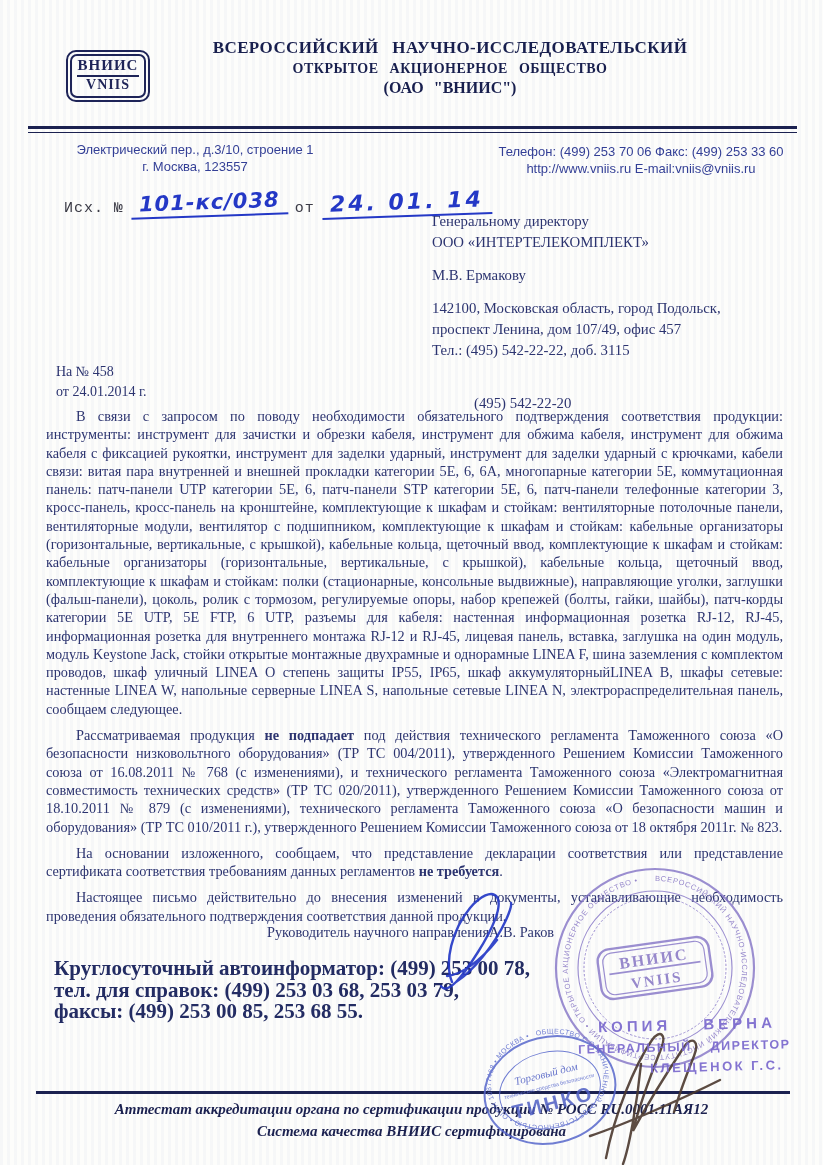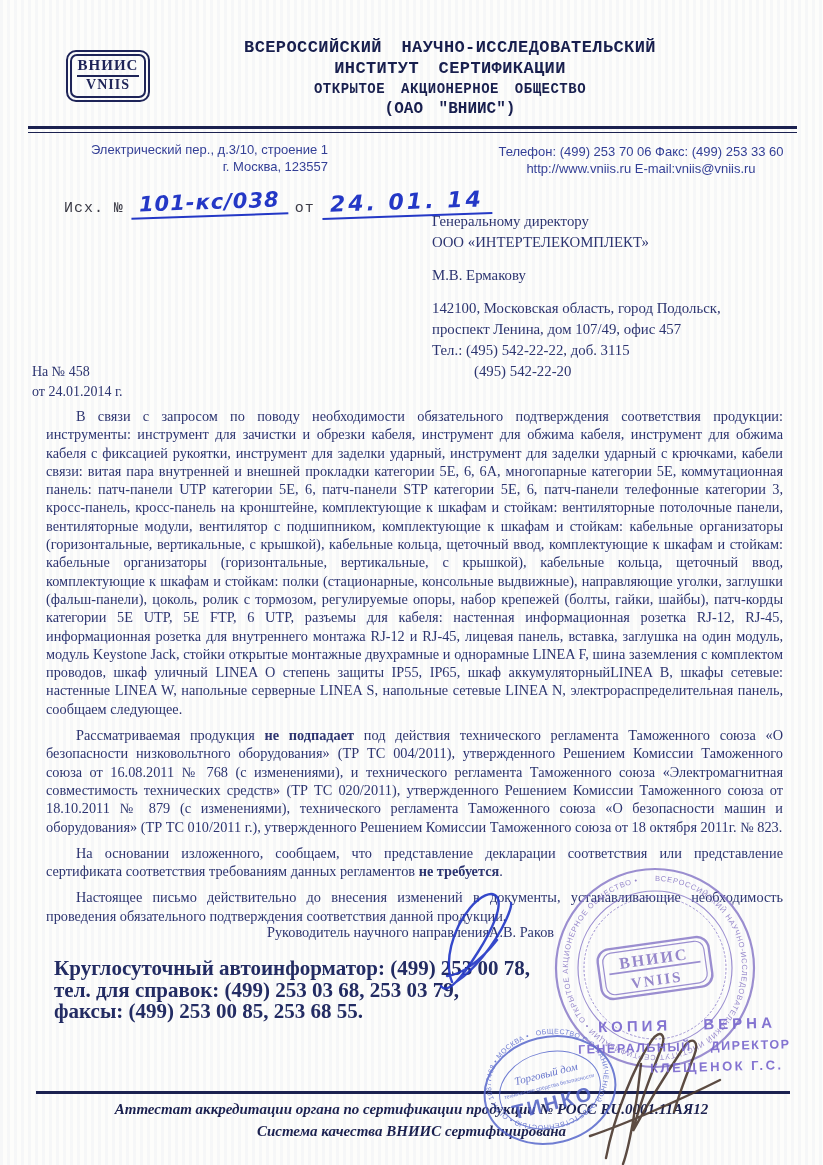--- a/index.html
+++ b/index.html
@@ -12,43 +12,43 @@
     color:#2e356f;
   }
   
   .logo{position:absolute;left:66px;top:50px;width:80px;height:48px;
     border:2px solid #1e2458;border-radius:10px;background:transparent;}
   .logo::before{content:"";position:absolute;inset:2px;border:2px solid #1e2458;border-radius:7px;}
   .logo-ru{position:relative;margin:5px 9px 0;text-align:center;font-weight:700;font-size:15px;
     letter-spacing:1px;color:#1e2458;border-bottom:2px solid #1e2458;padding-bottom:1px;}
   .logo-en{position:relative;text-align:center;font-weight:700;font-size:14px;letter-spacing:1px;color:#1e2458;}
   .htitle{position:absolute;left:200px;top:37px;width:500px;text-align:center;
-    font-family:Liberation Mono, monospace;font-weight:700;color:#181f4e;}
+    font-family:Liberation Serif, serif;font-weight:700;color:#181f4e;}
   .ht1,.ht2{font-size:17px;line-height:21px;letter-spacing:.4px;word-spacing:9px;}
   .ht3{font-size:14px;line-height:15px;margin-top:3px;word-spacing:7px;letter-spacing:.5px;}
   .ht4{font-size:16px;line-height:20px;margin-top:2px;word-spacing:6px;}
   .rule1{position:absolute;left:28px;right:26px;top:126px;height:3px;background:#1b2150;}
   .rule2{position:absolute;left:28px;right:26px;top:132px;height:1px;background:#1b2150;}
-  .addr{position:absolute;left:62px;top:141px;width:266px;text-align:right;
+  .addr{position:absolute;left:62px;top:141px;width:266px;text-align:center;
     font-family:"Liberation Sans",sans-serif;font-size:13px;line-height:17px;color:#333f96;}
   .phone{position:absolute;right:14px;top:143px;width:336px;text-align:center;
     font-family:"Liberation Sans",sans-serif;font-size:13px;line-height:17px;color:#333f96;}
   
   .outgoing{position:absolute;left:64px;top:191px;display:flex;align-items:flex-end;gap:7px;
     font-family:"Liberation Mono",monospace;font-size:15px;letter-spacing:1px;color:#3b3b46;}
   .hand{font-family:"DejaVu Sans",sans-serif;font-style:italic;font-weight:700;color:#2438c6;
     border-bottom:2px solid #2438c6;line-height:1;padding:0 8px 2px;transform:rotate(-2deg);}
   .hand.num{font-size:21px;letter-spacing:1px;}
   .hand.date{font-size:22px;letter-spacing:3px;}
   
   .recipient{position:absolute;left:432px;top:211px;font-size:14.8px;line-height:21px;color:#2c3470;}
   .rgap{height:12px;}
-  .tel2{padding-left:42px;}
+  .tel2{padding-left:42px;margin-top:32px;}
   
-  .ref{position:absolute;left:32px;top:362px;font-size:14px;line-height:20px;color:#2c3470;}
+  .ref{position:absolute;left:56px;top:362px;font-size:14px;line-height:20px;color:#2c3470;}
   .body{position:absolute;left:38px;top:399px;width:753px;font-size:14.3px;line-height:18.3px;
     text-align:justify;color:#2c3470;}
   .body p{margin:8px;text-indent:30px;}
   .body b{font-weight:700;}
   
   .sigrow{position:absolute;left:44px;right:26px;top:924px;font-size:14.3px;color:#2c3470;
     display:flex;justify-content:center;}
   .signame{margin-right:20px;}
   .contacts{position:absolute;left:54px;top:958px;font-size:21px;font-weight:700;
     line-height:21.5px;color:#232c63;}
@@ -68,21 +68,20 @@
 <body>
 
 <div id="page">
 
   <div class="logo">
     <div class="logo-ru">ВНИИС</div>
     <div class="logo-en">VNIIS</div>
   </div>
   <div class="htitle">
     <div class="ht1">ВСЕРОССИЙСКИЙ НАУЧНО-ИССЛЕДОВАТЕЛЬСКИЙ</div>
-    <div class="ht2">ИНСТИТУТ СЕРТИФИКАЦИИ</div>
     <div class="ht3">ОТКРЫТОЕ АКЦИОНЕРНОЕ ОБЩЕСТВО</div>
     <div class="ht4">(ОАО "ВНИИС")</div>
   </div>
   <div class="rule1"></div>
   <div class="rule2"></div>
   <div class="addr">
     <div>Электрический пер., д.3/10, строение 1</div>
     <div>г. Москва, 123557</div>
   </div>
   <div class="phone">

